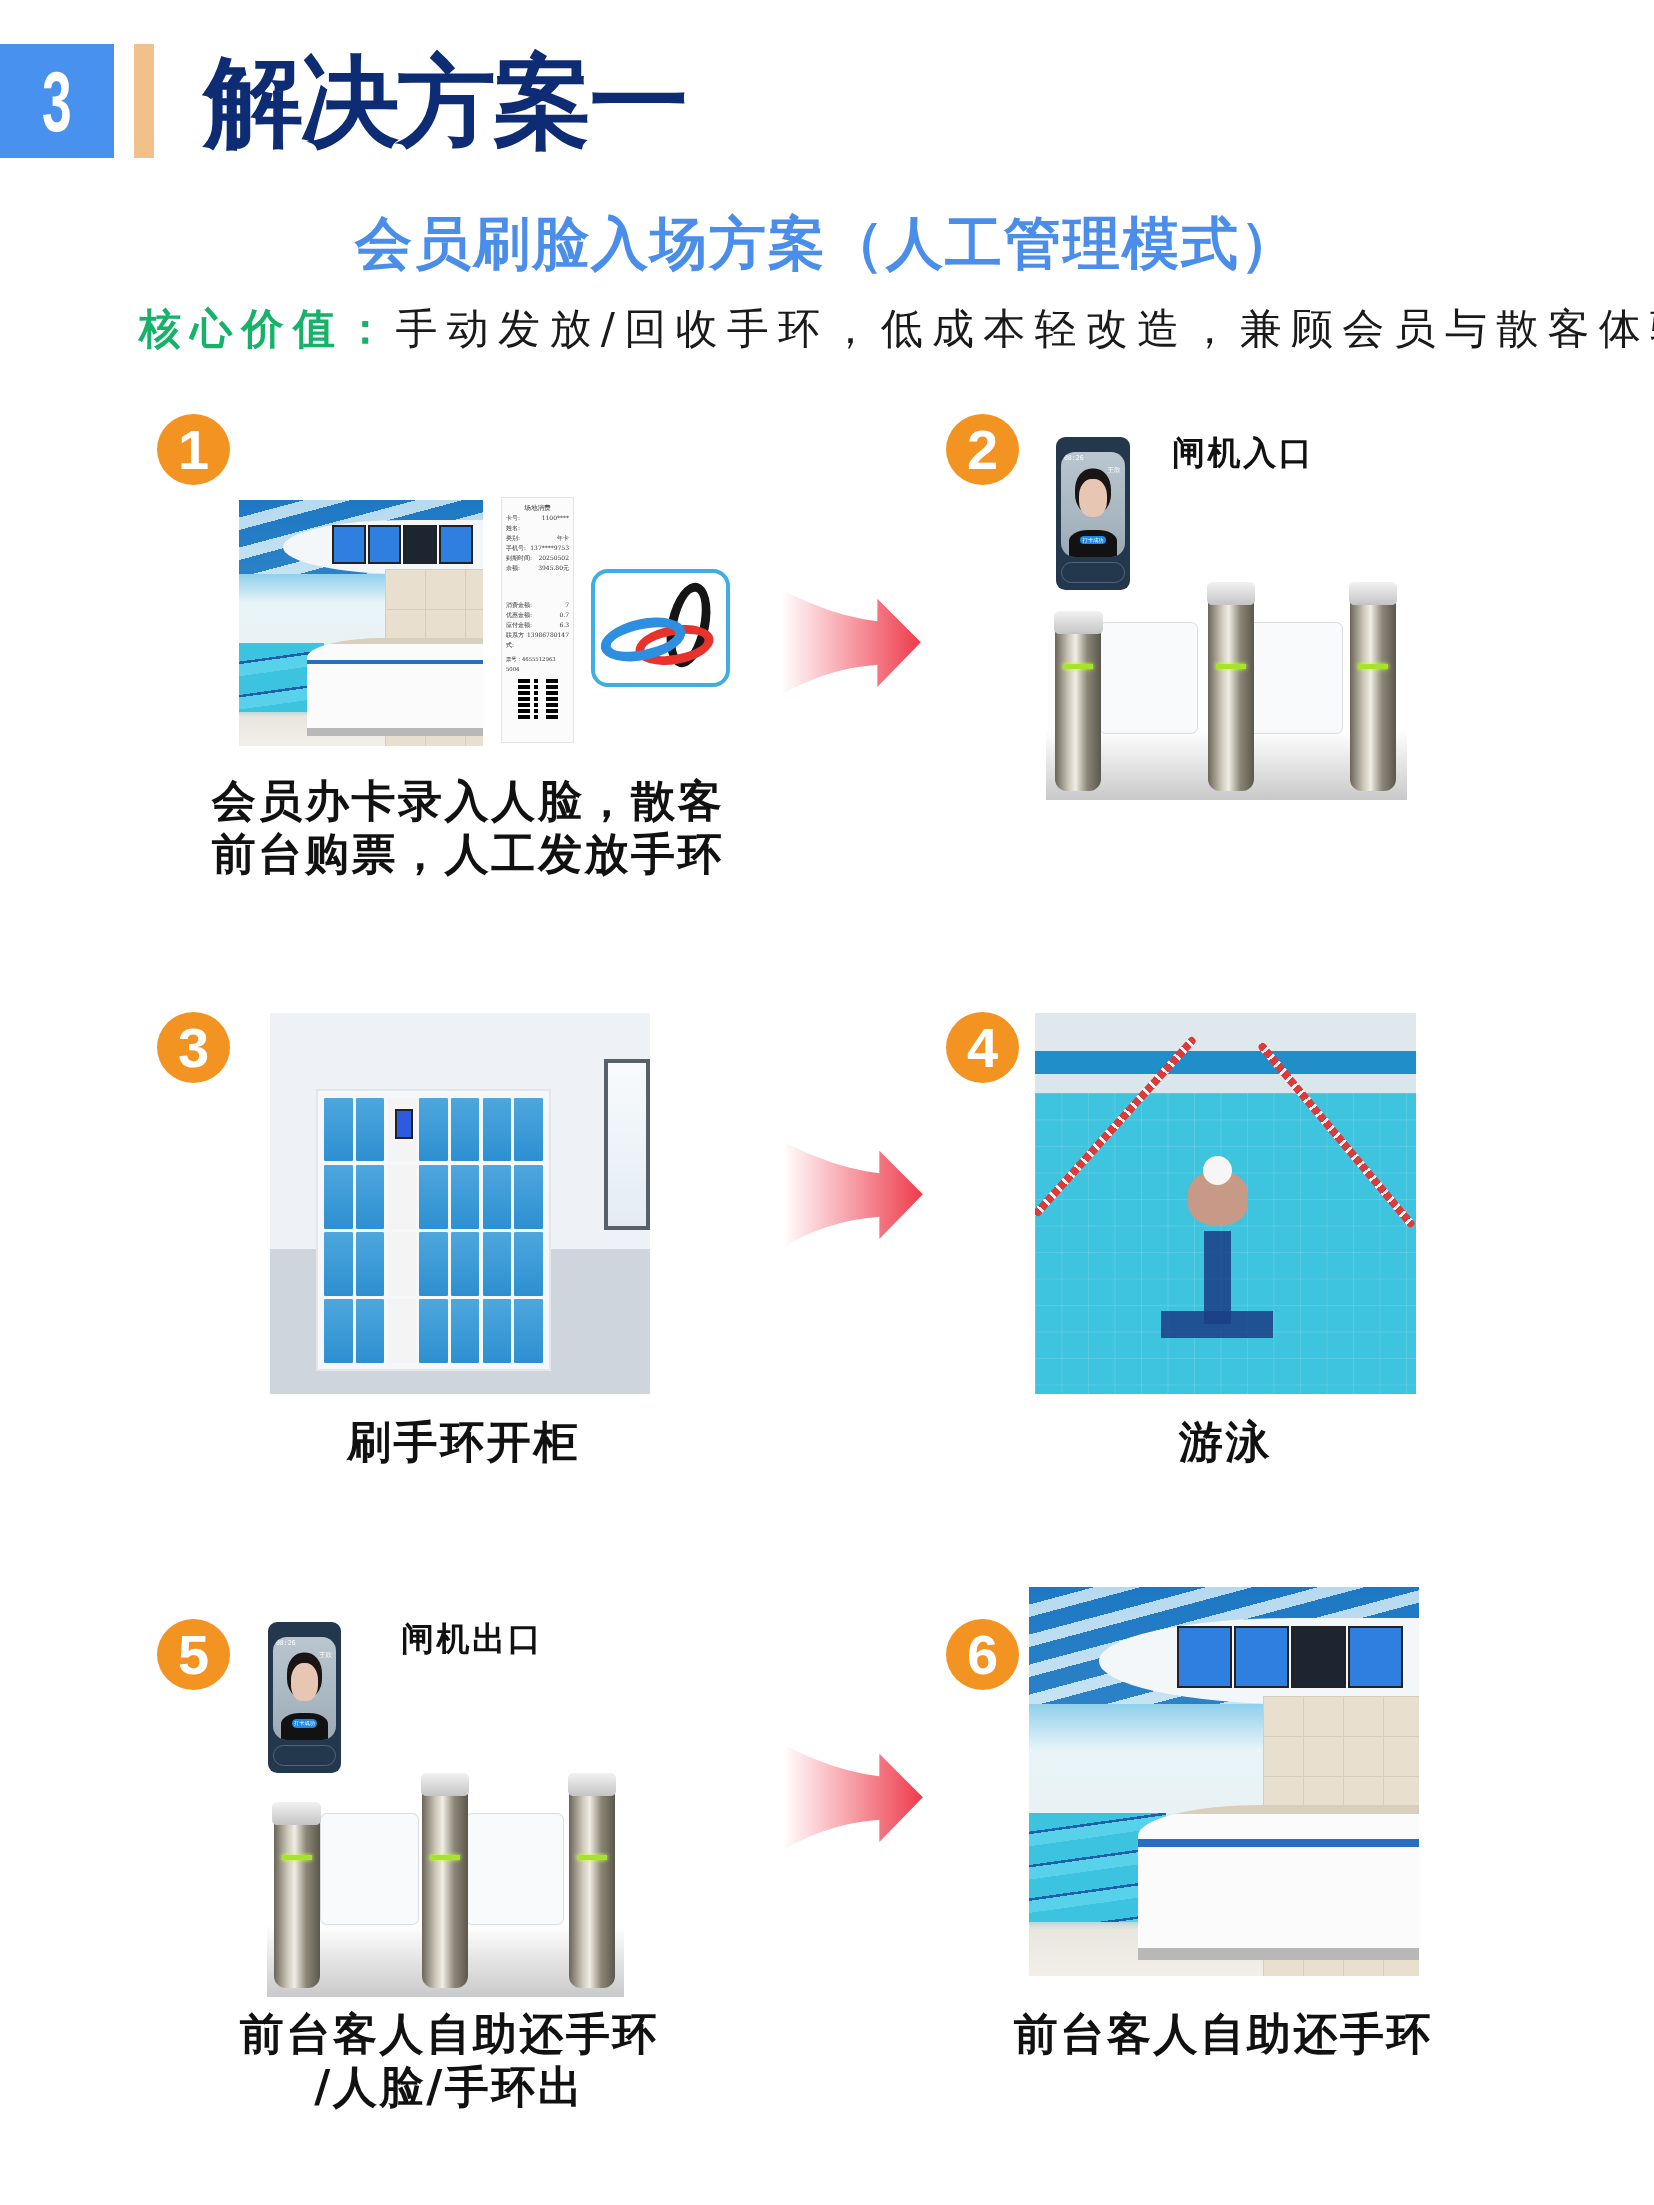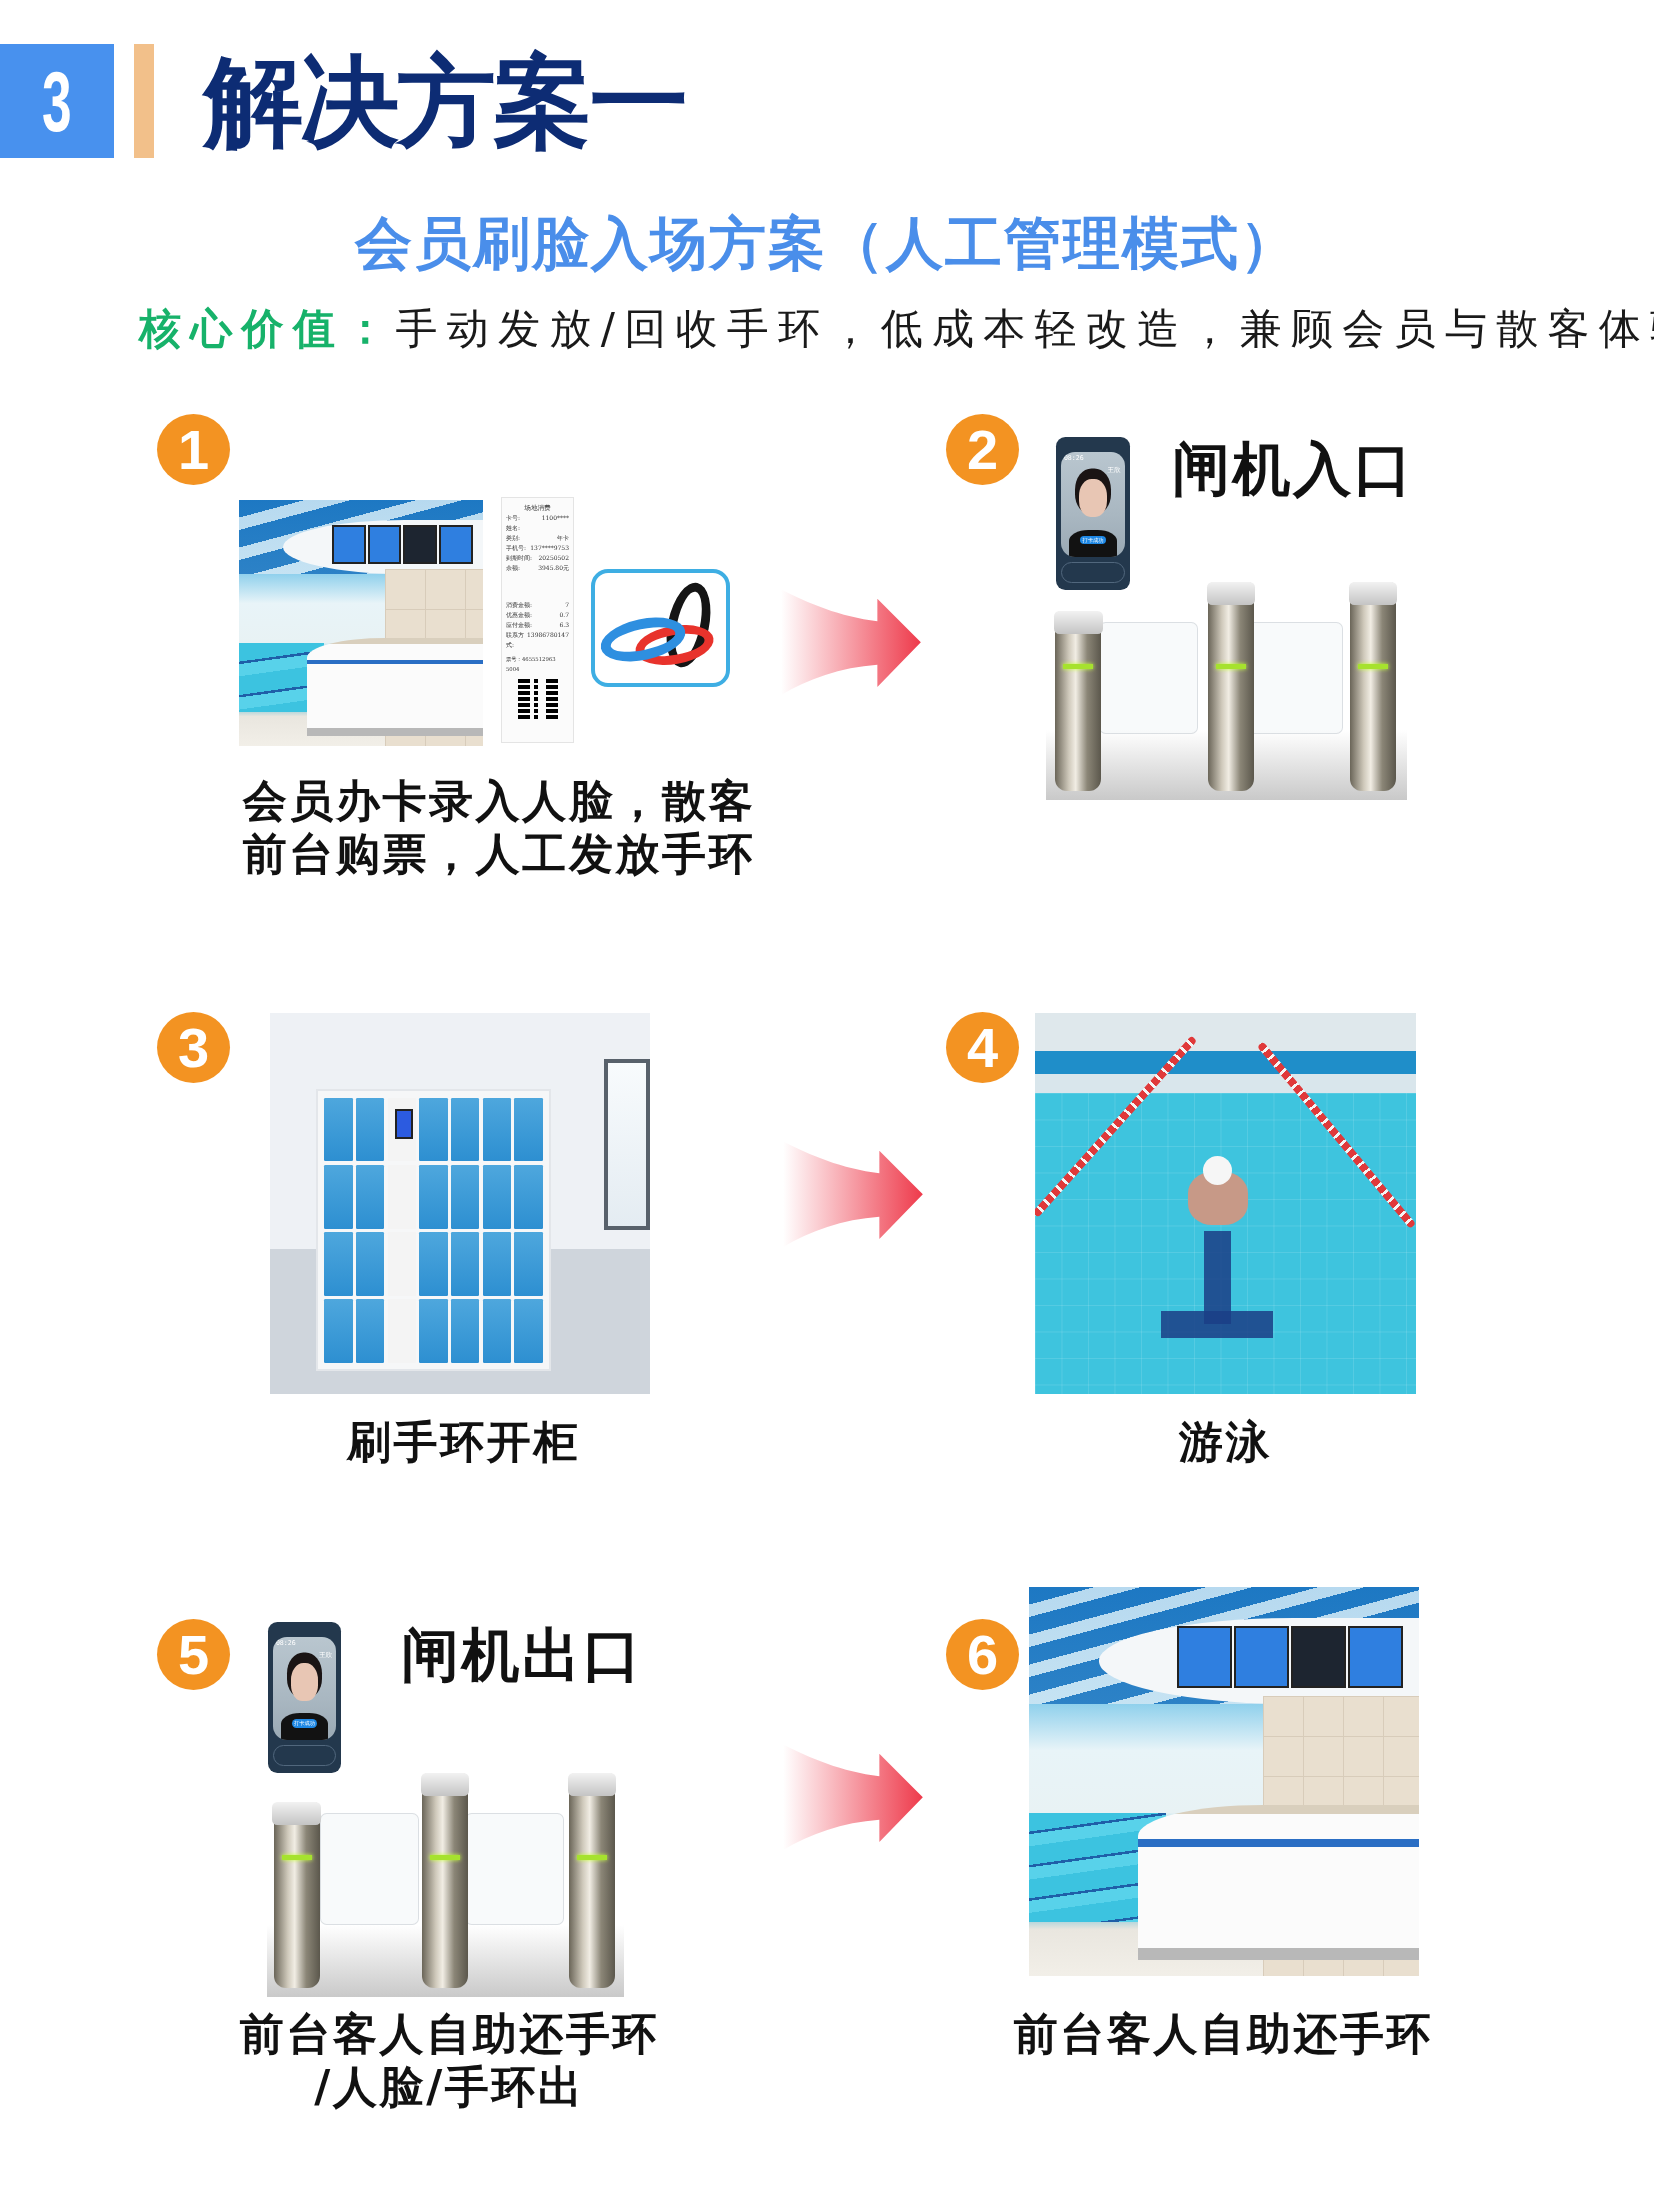--- a/index.html
+++ b/index.html
@@ -22,21 +22,21 @@
   .core .k { color: #17b26a; font-weight: bold; }
   .core .v { color: #1a1a1a; }
 
   
   .badge { width: 73px; height: 71px; border-radius: 50%; background: #f39322; color: #fff;
     display: flex; align-items: center; justify-content: center; font-size: 56px; font-weight: bold;
     font-family: "Liberation Sans", sans-serif; }
 
   
   .cap { font-size: 44px; font-weight: bold; color: #111; text-align: center; line-height: 53px; white-space: nowrap; letter-spacing: 2.6px; }
-  .label { font-size: 58px; font-weight: bold; color: #111; white-space: nowrap; letter-spacing: 2.6px; }
+  .label { font-size: 33px; font-weight: bold; color: #111; white-space: nowrap; letter-spacing: 2.6px; }
 
   
   .arrow { width: 140px; height: 112px; }
 
   
   .photo { overflow: hidden; }
   .desk-bg { position: absolute; inset: 0;
     background: linear-gradient(180deg, #2a8fd4 0%, #8fd0ec 30%, #e8f4f8 42%, #e8f2f4 58%, #5cc6e0 62%, #1ca6cf 80%, #e9e6df 88%, #f2efe8 100%); }
   .desk-ceiling { position: absolute; left: 0; top: 0; width: 100%; height: 30%;
     background: repeating-linear-gradient(165deg, #1b74c0 0 17px, #cfe6f4 17px 29px); opacity: .85; }
@@ -183,21 +183,21 @@
   <div style="font-size:5.3px; margin-top:4px">票号：4655512963 5004</div>
   <div class="qr"></div>
 </div>
 
 <div class="abs band-box" style="left:591px; top:569px; width:139px; height:118px;">
   <div class="band" style="left:73px; top:9.3px; width:41px; height:86px; border:9.3px solid #151515; transform:rotate(12deg);"></div>
   <div class="band" style="left:40px; top:53px; width:79px; height:38px; border:9.3px solid #e8332c; transform:rotate(-10deg);"></div>
   <div class="band" style="left:5.3px; top:46px; width:86px; height:41px; border:10.6px solid #2e8fe0; transform:rotate(-12deg);"></div>
 </div>
 
-<div class="abs cap" style="left:241px; top:774px; width:516px;">
+<div class="abs cap" style="left:210px; top:774px; width:516px;">
   <div>会员办卡录入人脸，散客</div>
   <div>前台购票，人工发放手环</div>
 </div>
 
 <svg class="abs arrow" style="left:781px; top:583px;" viewBox="0 0 212 170">
   <defs>
       <linearGradient id="ag1" x1="0" x2="1" y1="0" y2="0">
         <stop offset="0" stop-color="#ee3a4b" stop-opacity="0"></stop>
         <stop offset="1" stop-color="#ee3a4b"></stop>
       </linearGradient>

